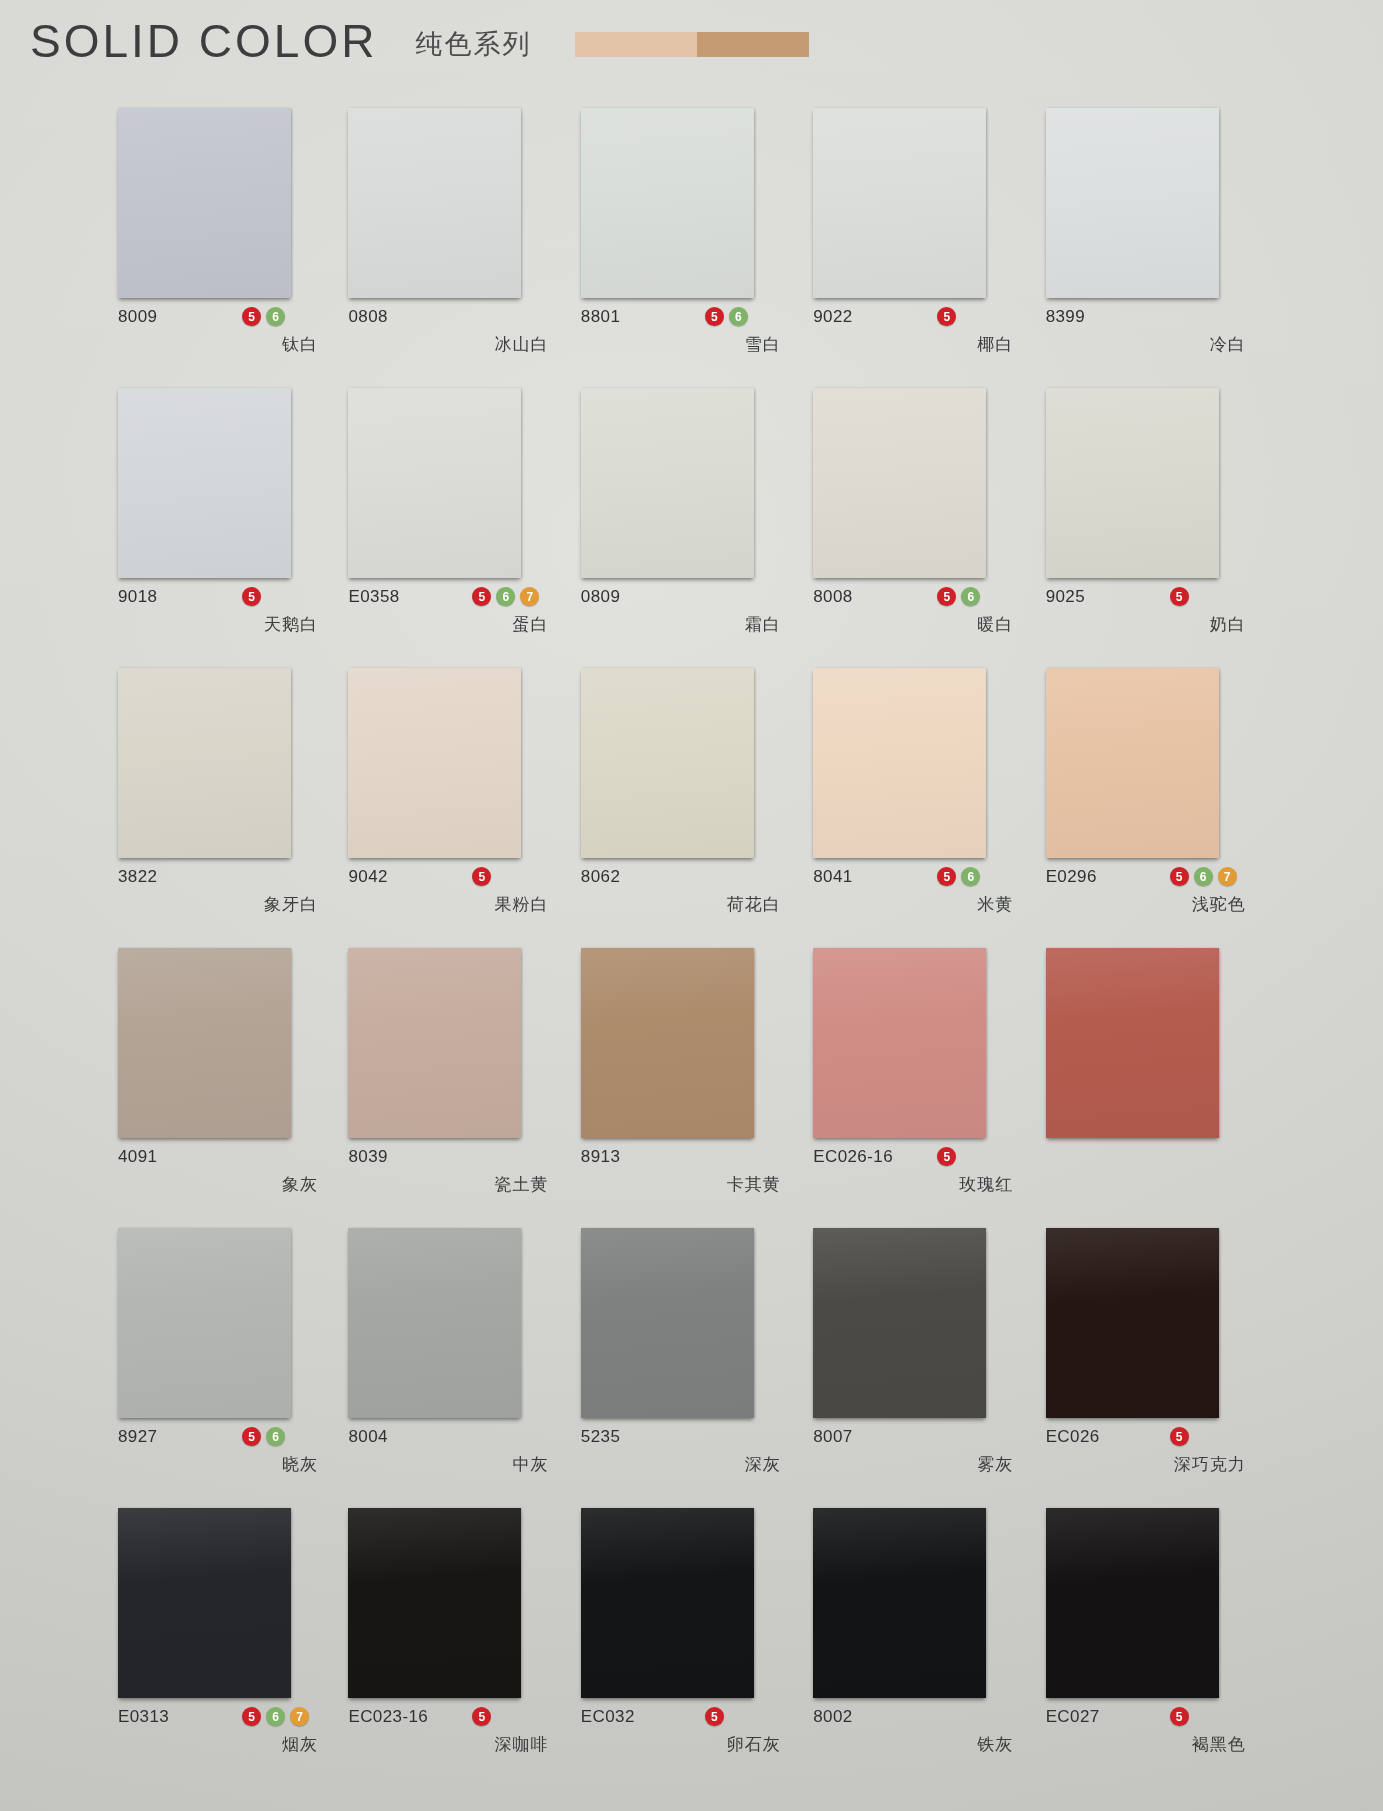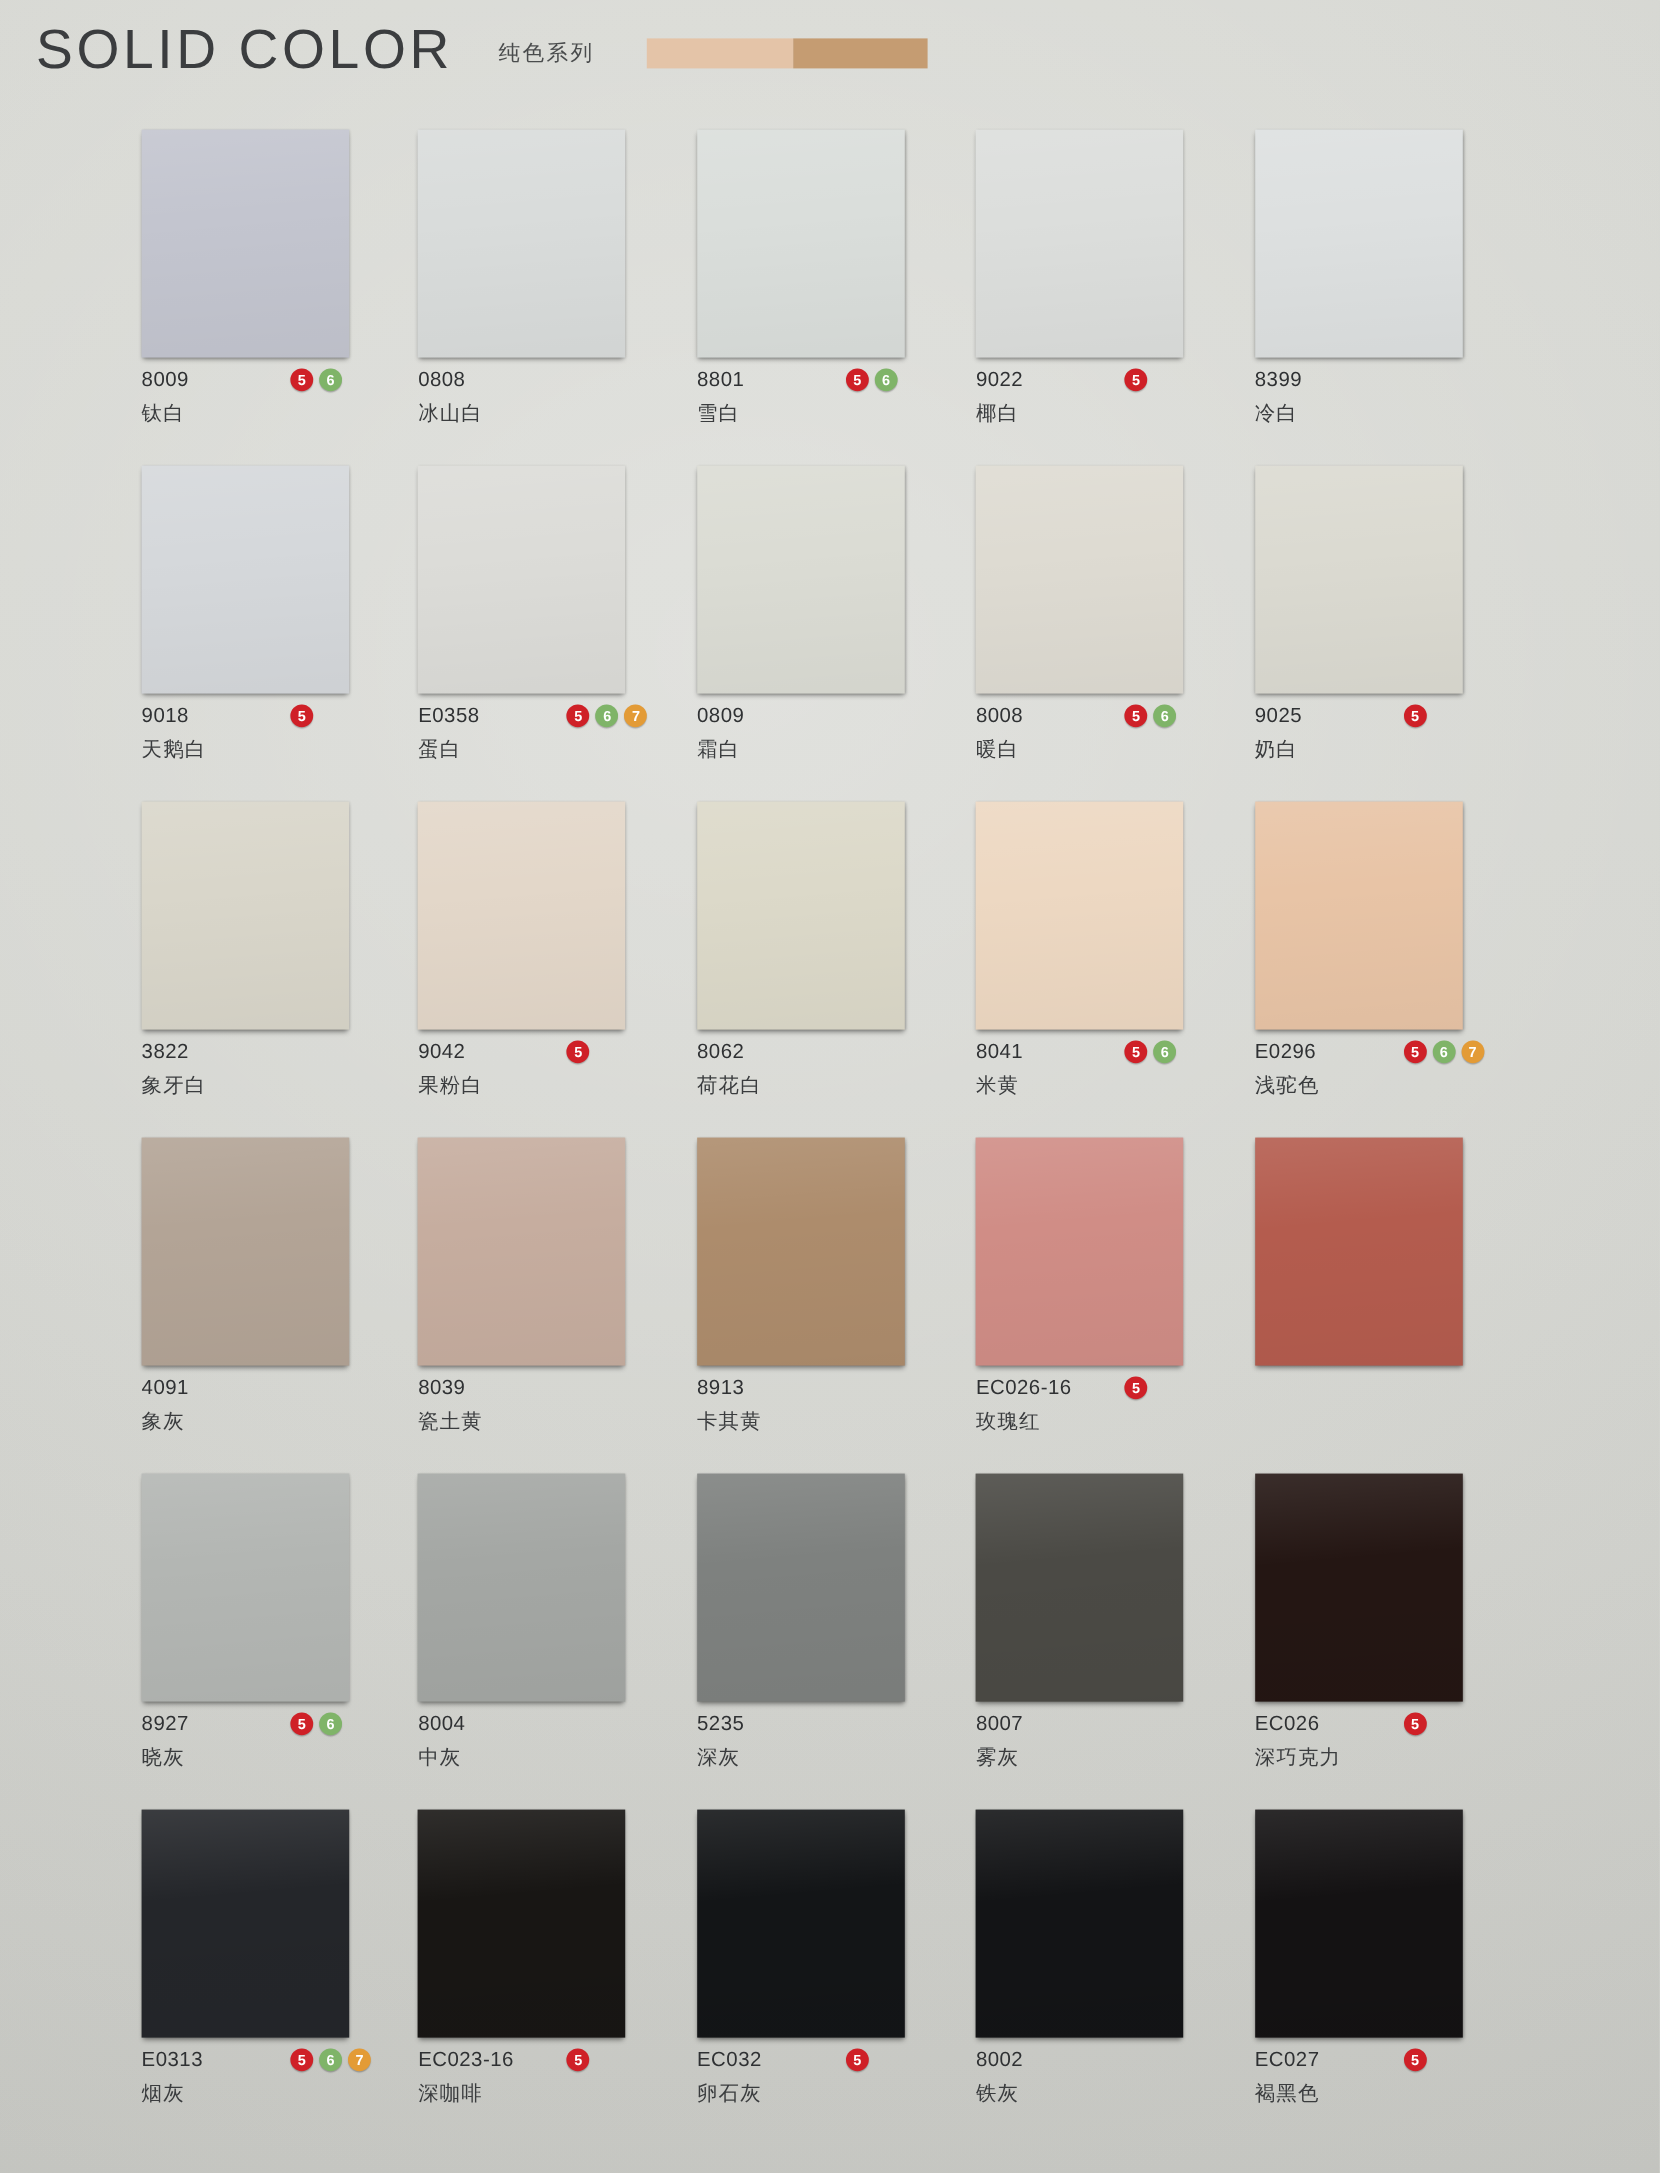--- a/index.html
+++ b/index.html
@@ -24,21 +24,21 @@
   .header{
     position:absolute;left:30px;top:18px;
     display:flex;align-items:center;gap:30px;
   }
   .title-en{
     font-size:46px;letter-spacing:3px;color:#3b3d3f;
     font-weight:400;line-height:1;
     white-space:nowrap;
   }
   .title-cn{
-    font-size:18px;color:#4a4c4d;letter-spacing:2px;
+    font-size:27px;color:#4a4c4d;letter-spacing:2px;
     white-space:nowrap;
     margin-left:8px;margin-top:6px;
   }
   .colorbar{
     display:flex;margin-left:14px;margin-top:6px;
     width:234px;height:25px;
   }
   .colorbar span{display:block;height:100%;}
   .cb1{width:122px;}
   .cb2{width:112px;}
@@ -91,20 +91,21 @@
     display:flex;align-items:center;justify-content:center;
     line-height:1;
     box-shadow:0 1px 1px rgba(0,0,0,0.25);
   }
   .b5{background:#cf2027;}
   .b6{background:#7fb468;}
   .b7{background:#e39b36;}
   .name{
     font-size:17px;color:#3a3c3e;margin-top:5px;letter-spacing:1px;
     white-space:nowrap;
+    text-align:right;
   }
   
   .row{margin-bottom:22px;}
 </style>
 </head>
 <body>
 
 <div class="page-bg"></div>
 
 <div class="sheet">

